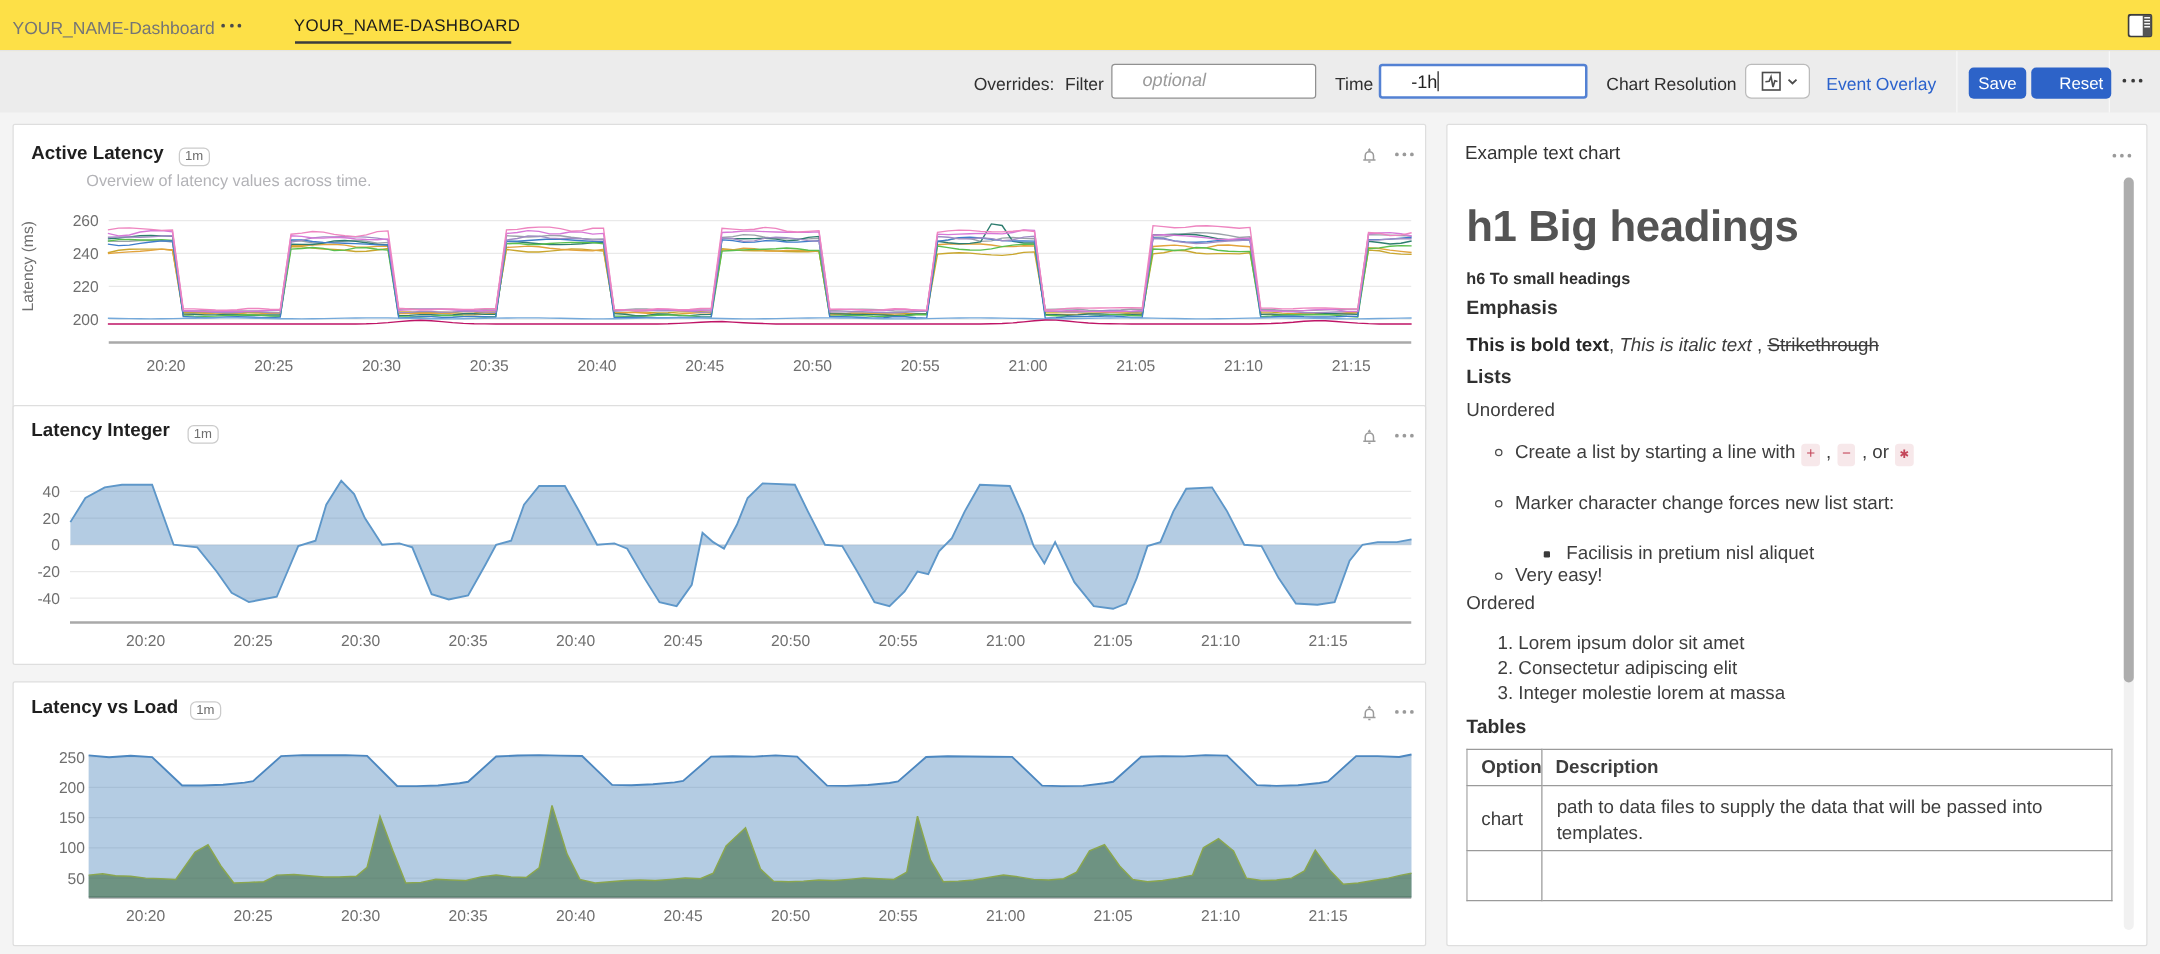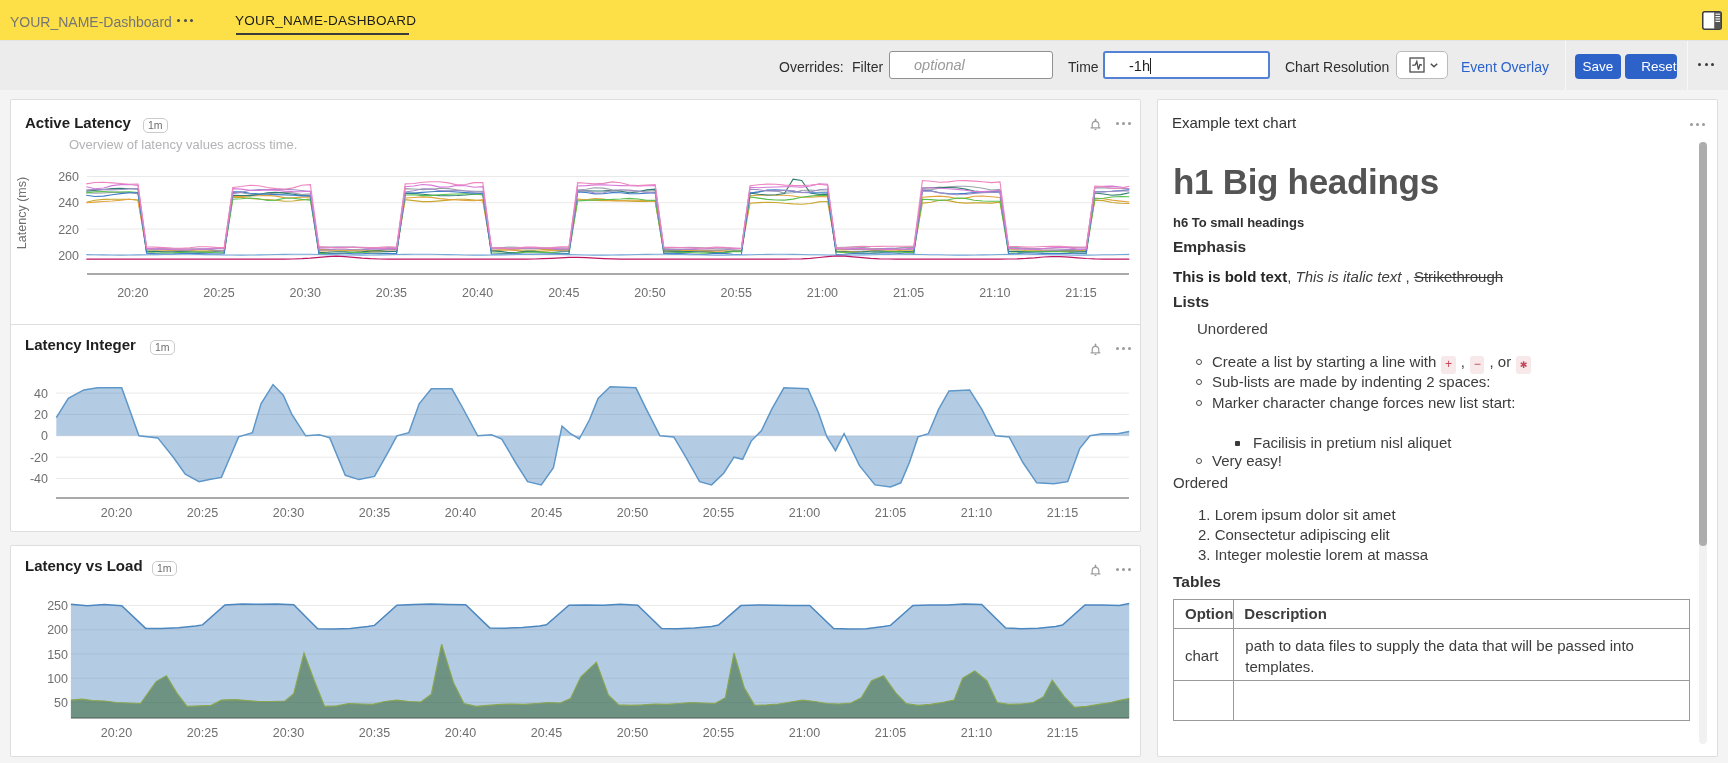--- a/index.html
+++ b/index.html
@@ -89,21 +89,21 @@
 <div class="tlabel" style="left:1285px">Chart Resolution</div>
 <div class="abs" style="left:1396px;top:51px;width:52px;height:28px;background:#fff;border:1px solid #bbb;border-radius:5px;">
   <svg width="50" height="26" viewBox="0 0 50 26">
     <rect x="13" y="6" width="14" height="14" fill="none" stroke="#4c4c4c" stroke-width="1.3"></rect>
     <path d="M15.3 13.4 L18.3 13 L19.8 9.4 L21.4 17.6 L22.9 12.6 L25 13.2" fill="none" stroke="#4c4c4c" stroke-width="1.3"></path>
     <path d="M33.8 11.7 L37 14.8 L40.2 11.7" fill="none" stroke="#4c4c4c" stroke-width="1.5"></path>
   </svg>
 </div>
 <div id="eventoverlay">Event Overlay</div>
 <div class="btn" style="left:1575px;width:46px;">Save</div>
-<div class="btn" style="left:1625px;width:52px;padding-left:16px;">Reset</div>
+<div class="btn" style="left:1625px;width:64px;padding-left:16px;">Reset</div>
 <div class="dots3" id="tooldots">
     <i></i>
     <i></i>
     <i></i>
   </div>
 
 <div class="card" style="left:10px;top:99px;width:1131px;height:246px;">
   <div class="ctitle">Active Latency</div>
   <div class="badge" style="left:132px;top:18px;">1m</div>
   <div class="subtitle">Overview of latency values across time.</div>
@@ -266,23 +266,22 @@
         <i></i>
         <i></i>
       </div>
     </div>
   <div id="md">
     <h1 style="top:16px;">h1 Big headings</h1>
     <div class="mdh" style="font-size:13px;top:67px;">h6 To small headings</div>
     <div class="mdh" style="top:91px;">Emphasis</div>
     <div class="mdb" style="top:121px;"><b style="color:#262626;">This is bold text</b>, <i>This is italic text</i> , <span style="text-decoration:line-through;">Strikethrough</span></div>
     <div class="mdh" style="top:146px;">Lists</div>
-    <div class="mdb" style="top:173px;margin-left:24px;">Unordered</div>
+    <div class="mdb" style="top:173px;">Unordered</div>
     <div class="mdb li1" style="top:206px;"><span class="mk"></span>Create a list by starting a line with <span class="codebadge">+</span> , <span class="codebadge">−</span> , or <span class="codebadge">✱</span></div>
-    <div class="mdb li1" style="top:226px;"><span class="mk"></span>Sub-lists are made by indenting 2 spaces:</div>
     <div class="mdb li1" style="top:247px;"><span class="mk"></span>Marker character change forces new list start:</div>
     <div class="mdb li2" style="top:287px;"><span class="mk"></span>Facilisis in pretium nisl aliquet</div>
     <div class="mdb li1" style="top:305px;"><span class="mk"></span>Very easy!</div>
     <div class="mdb" style="top:327px;">Ordered</div>
     <div class="mdb oli" style="top:359px;">1. Lorem ipsum dolor sit amet</div>
     <div class="mdb oli" style="top:379px;">2. Consectetur adipiscing elit</div>
     <div class="mdb oli" style="top:399px;">3. Integer molestie lorem at massa</div>
     <div class="mdh" style="top:426px;">Tables</div>
     <table class="mdt">
       <tbody>

